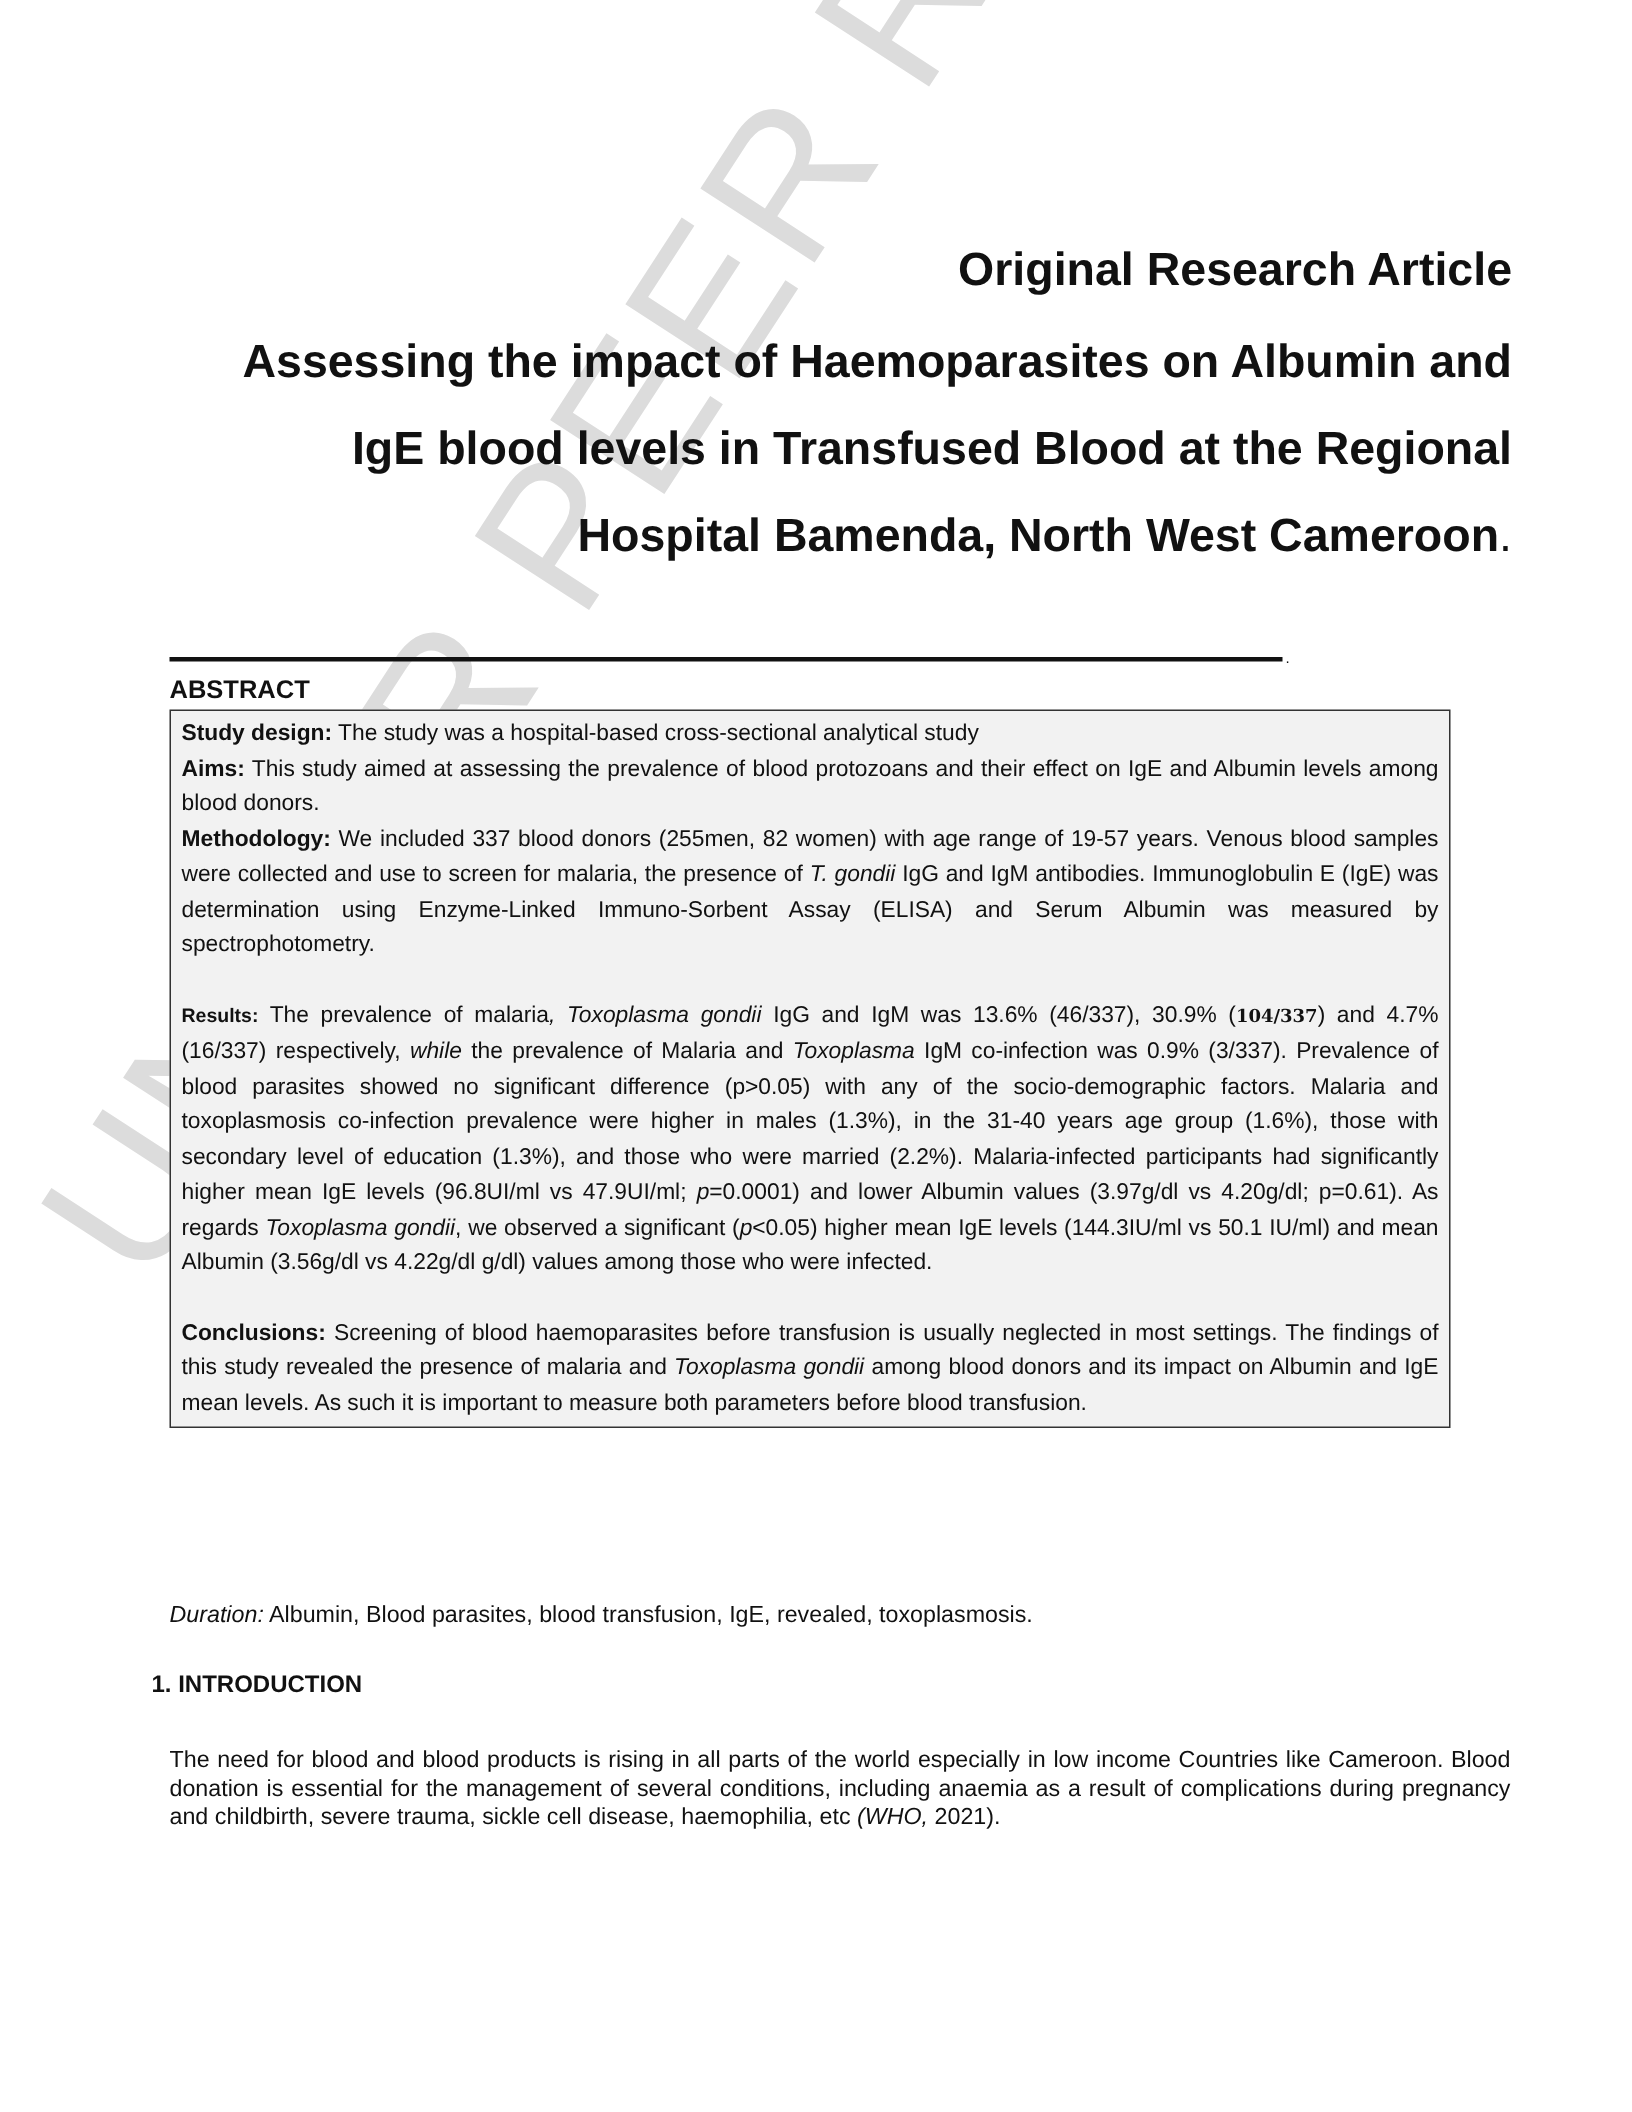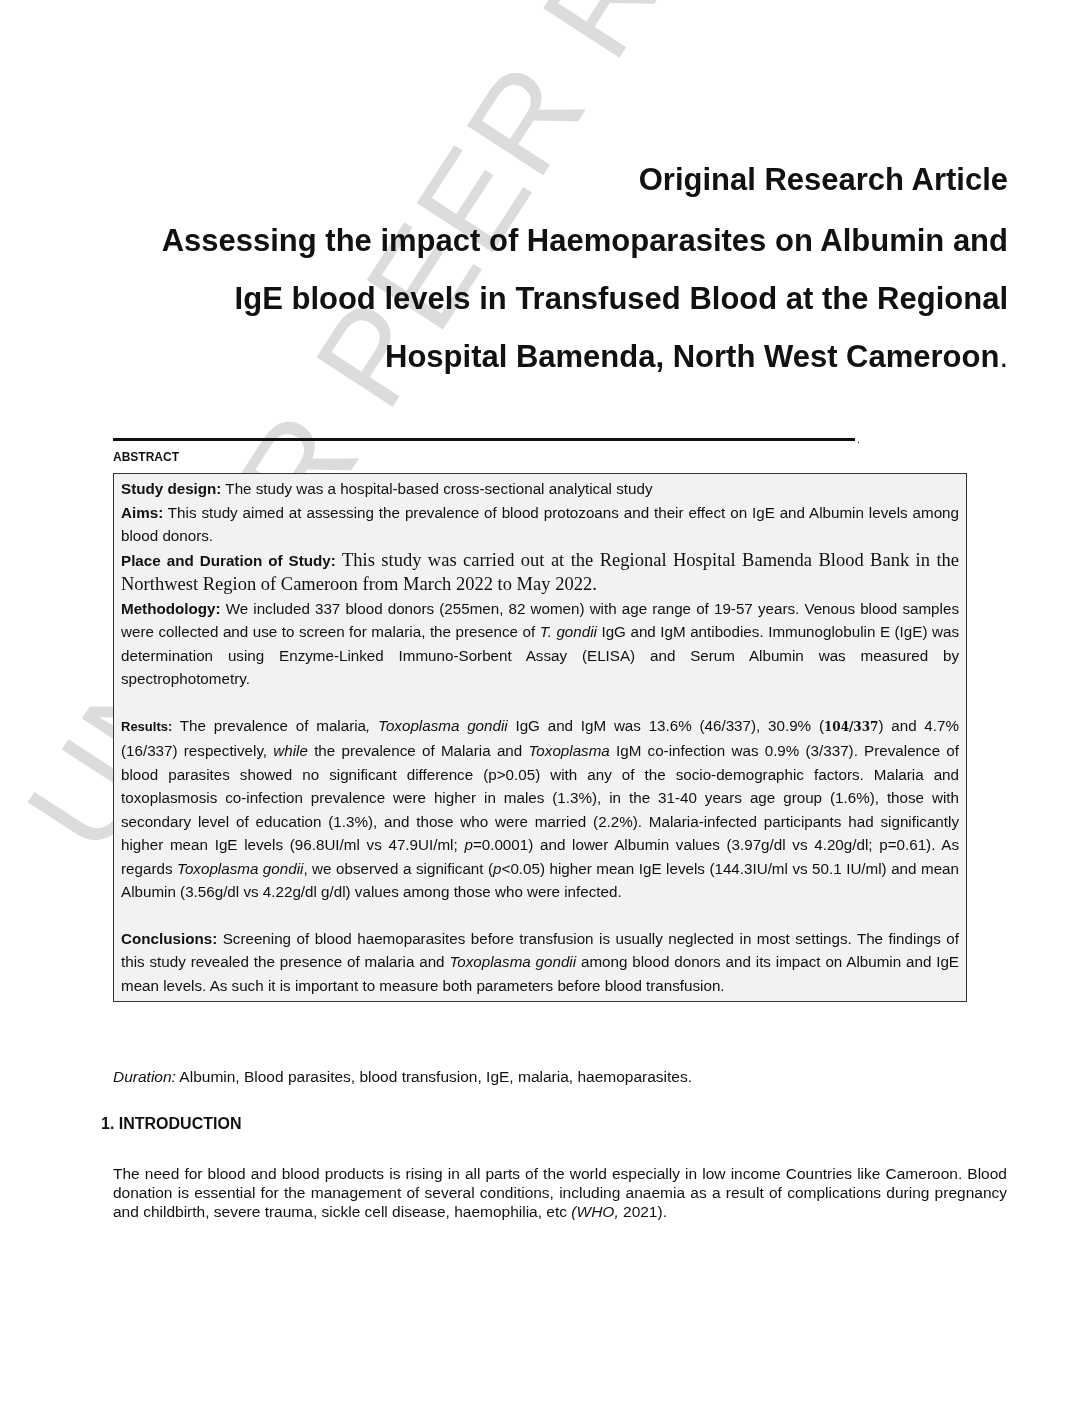--- a/index.html
+++ b/index.html
@@ -3,21 +3,21 @@
 <meta charset="utf-8">
 <style>
   html, body { margin: 0; padding: 0; background: #ffffff; }
   body { width: 1088px; height: 1408px; position: relative; overflow: hidden; font-family: "Liberation Sans", sans-serif; color: #111; }
   .watermark { position: absolute; left: 60px; top: 760px; transform: rotate(-57deg); transform-origin: left center; font-family: "Liberation Sans", sans-serif; font-size: 132px; letter-spacing: 4px; color: #dcdcdc; white-space: nowrap; z-index: 0; pointer-events: none; }
   .content { position: relative; z-index: 1; }
   .article-type { position: absolute; right: 80px; top: 128px; font-size: 31px; font-weight: bold; text-align: right; margin-top: 34px; }
   .title { position: absolute; right: 80px; top: 212px; width: 900px; font-size: 31px; font-weight: bold; text-align: right; line-height: 58px; }
   .rule { position: absolute; left: 113px; top: 438px; width: 742px; height: 3px; background: #111; }
   .rule-dot { position: absolute; left: 857px; top: 434px; font-size: 10px; }
-  .abstract-heading { position: absolute; left: 113px; top: 450px; font-size: 12px; font-weight: bold; }
+  .abstract-heading { position: absolute; left: 113px; top: 450px; font-size: 17px; font-weight: bold; }
   .abstract-box { position: absolute; left: 113px; top: 473px; width: 838px; padding: 3px 7px 4px 7px; border: 1.5px solid #333; background: #f2f2f2; font-size: 15.2px; line-height: 23.5px; text-align: justify; }
   .abstract-box p { margin: 0; }
   .abstract-box .gap { margin-top: 23px; }
   .lbl { font-weight: bold; }
   .lbl-small { font-weight: bold; font-size: 13px; margin-top: 24px; }
   .serif { font-family: "Liberation Serif", serif; font-size: 18.5px; line-height: 24px; }
   .frac { font-family: "DejaVu Serif", serif; font-weight: bold; font-size: 12px; }
   .keywords { position: absolute; left: 113px; top: 1068px; font-size: 15.5px; }
   .section-heading { position: absolute; left: 101px; top: 1115px; font-size: 16px; font-weight: bold; }
   .intro { position: absolute; left: 113px; top: 1164px; width: 894px; font-size: 15.5px; line-height: 19px; text-align: justify; }
@@ -33,24 +33,23 @@
   <div class="title"><span>Assessing the impact of Haemoparasites on Albumin and IgE blood levels in Transfused Blood at the Regional Hospital Bamenda, North West Cameroon</span><span style="font-weight:normal">.</span></div>
 
   <div class="rule"></div>
   <div class="rule-dot">.</div>
 
   <div class="abstract-heading">ABSTRACT</div>
 
   <div class="abstract-box">
     <p><span class="lbl">Study design:</span><span> The study was a hospital-based cross-sectional analytical study</span></p>
     <p><span class="lbl">Aims:</span><span> This study aimed at assessing the prevalence of blood protozoans and their effect on IgE and Albumin levels among blood donors.</span></p>
-    <p><span class="lbl">Place and Duration of Study:</span><span class="serif"> This study was carried out at the Regional Hospital Bamenda Blood Bank in the Northwest Region of Cameroon from March 2022 to May 2022.</span></p>
     <p><span class="lbl">Methodology:</span><span> We included 337 blood donors (255men, 82 women) with age range of 19-57 years. Venous blood samples were collected and use to screen for malaria, the presence of </span><i>T. gondii</i><span> IgG and IgM antibodies.  Immunoglobulin E (IgE) was determination using Enzyme-Linked Immuno-Sorbent Assay (ELISA) and Serum Albumin was measured by spectrophotometry.</span></p>
     <p class="gap"><span class="lbl-small">Results:</span><span> The prevalence of malaria</span><i>,</i><i> Toxoplasma gondii</i><span> IgG and IgM was 13.6% (46/337), 30.9% (</span><span class="frac">104/337</span><span>) and 4.7% (16/337) respectively, </span><i>while</i><span> the prevalence of Malaria and </span><i>Toxoplasma</i><span> IgM co-infection was 0.9% (3/337). Prevalence of blood parasites showed no significant difference (p&gt;0.05) with any of the socio-demographic factors. Malaria and toxoplasmosis co-infection prevalence were higher in males (1.3%), in the 31-40 years age group (1.6%), those with secondary level of education (1.3%), and those who were married (2.2%). Malaria-infected participants had significantly higher mean IgE levels (96.8UI/ml vs 47.9UI/ml; </span><i>p</i><span>=0.0001) and lower Albumin values (3.97g/dl vs 4.20g/dl; p=0.61). As regards </span><i>Toxoplasma gondii</i><span>, we observed a significant (</span><i>p</i><span>&lt;0.05) higher mean IgE levels (144.3IU/ml vs 50.1 IU/ml) and mean Albumin (3.56g/dl vs 4.22g/dl g/dl) values among those who were infected.</span></p>
     <p class="gap"><span class="lbl">Conclusions:</span><span> Screening of blood haemoparasites before transfusion is usually neglected in most settings. The findings of this study revealed the presence of malaria and </span><i>Toxoplasma gondii</i><span> among blood donors and its impact on Albumin and IgE mean levels. As such it is important to measure both parameters before blood transfusion.</span></p>
   </div>
 
-  <div class="keywords"><i>Duration:</i><span> Albumin, Blood parasites, blood transfusion, IgE, malaria, haemoparasites.</span></div>
+  <div class="keywords"><i>Duration:</i><span> Albumin, Blood parasites, blood transfusion, IgE, revealed, toxoplasmosis.</span></div>
 
   <div class="section-heading">1. INTRODUCTION</div>
 
   <div class="intro"><span>The need for blood and blood products is rising in all parts of the world especially in low income Countries like Cameroon. Blood donation is essential for the management of several conditions, including anaemia as a result of complications during pregnancy and childbirth, severe trauma, sickle cell disease, haemophilia, etc  </span><i>(WHO,</i><span>  2021).</span></div>
 </div>
 
 </body></html>

